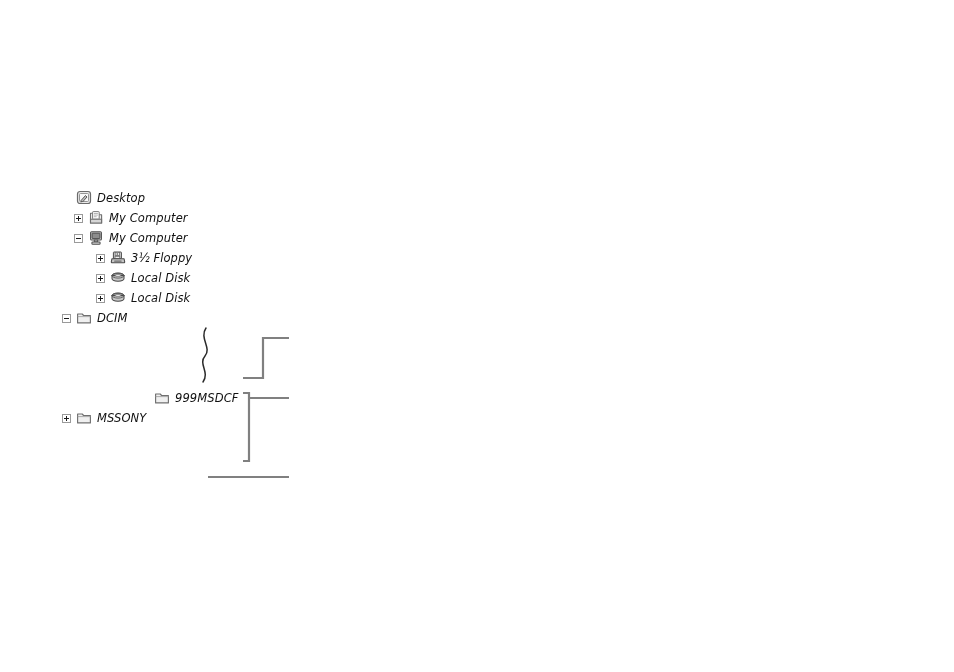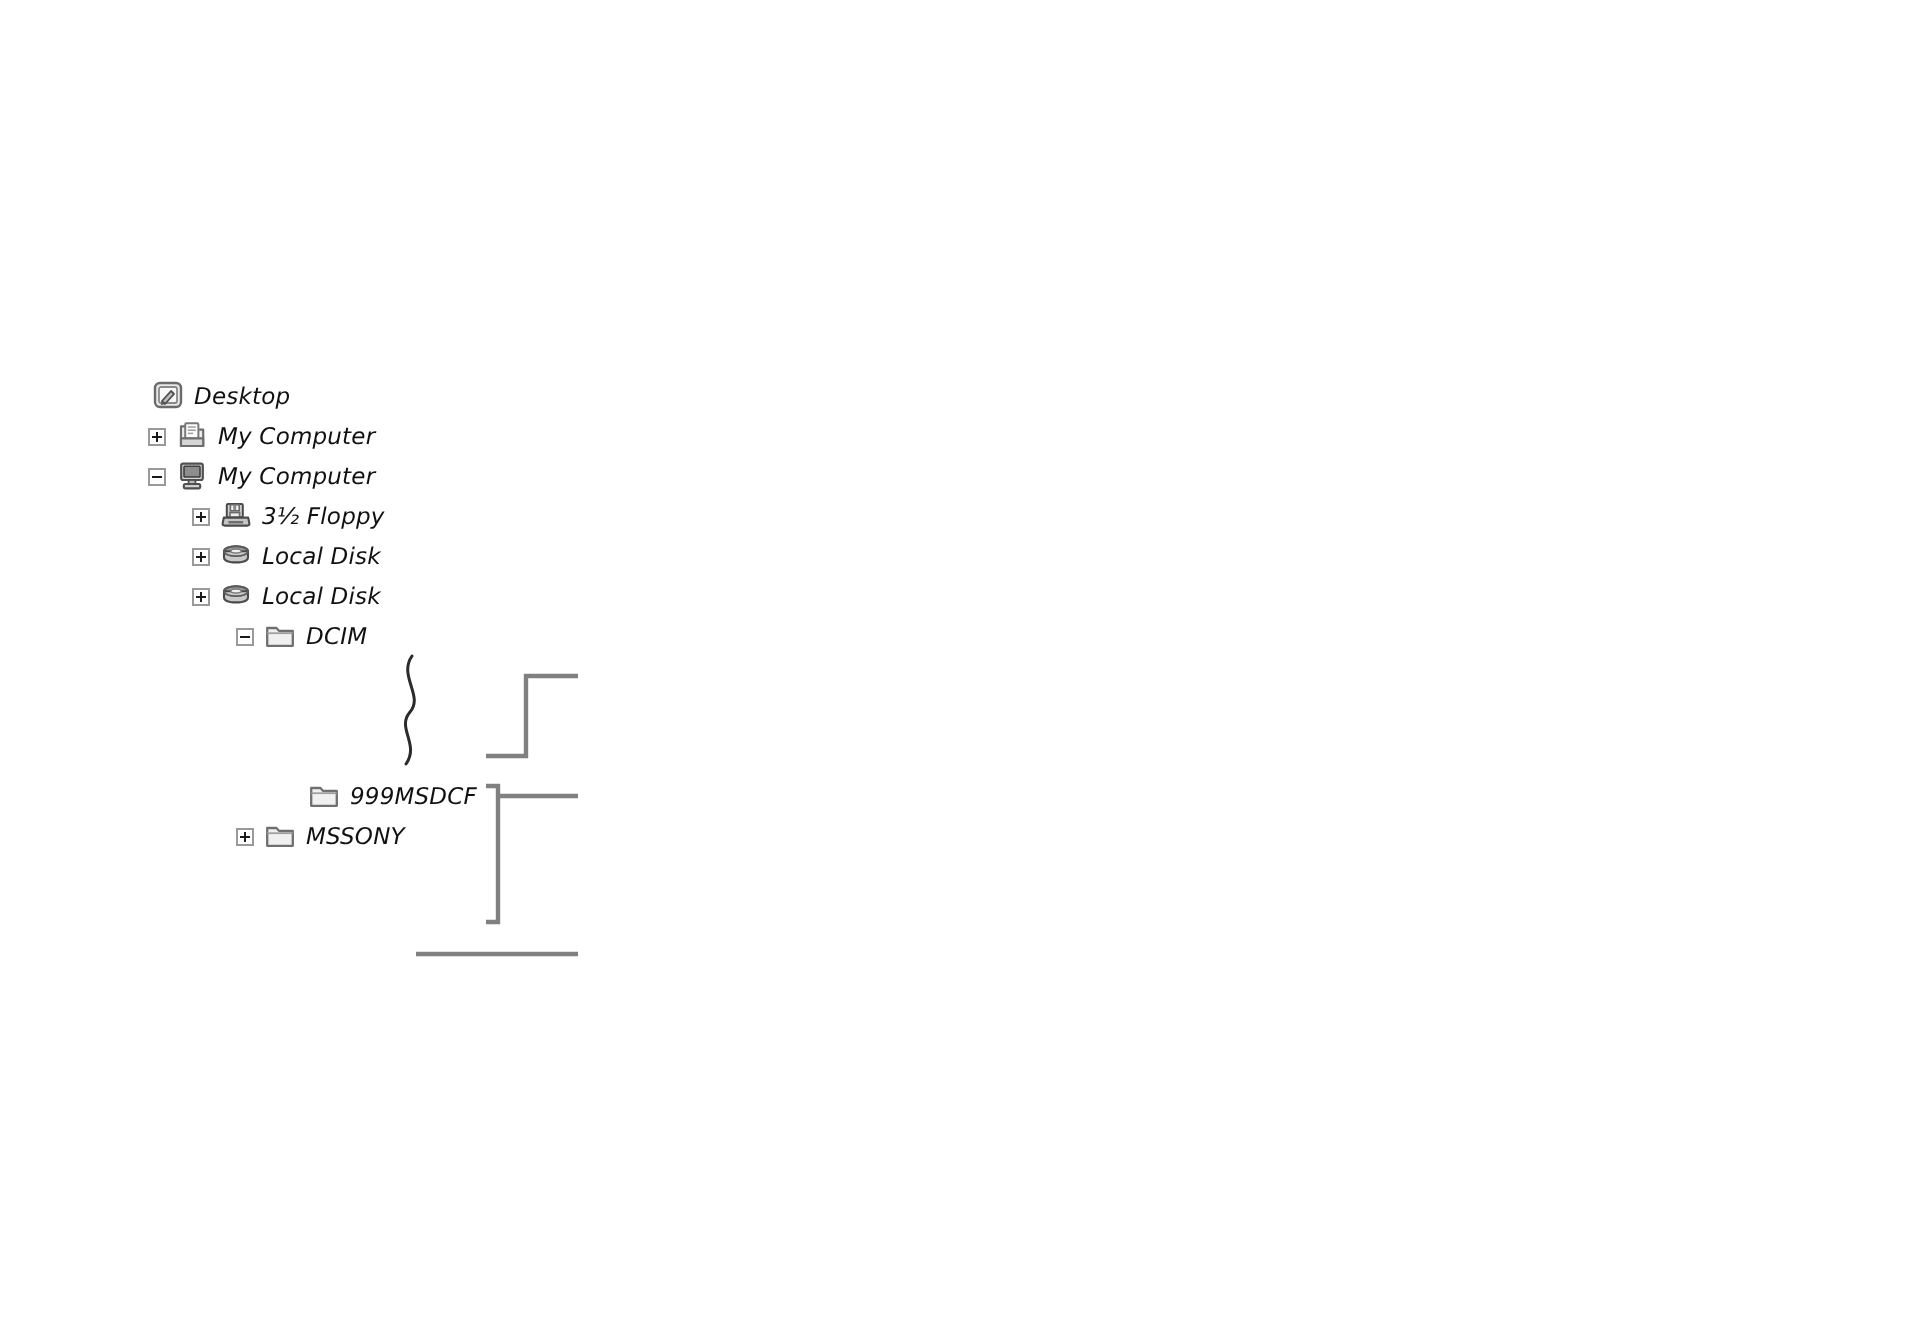--- a/index.html
+++ b/index.html
@@ -80,21 +80,21 @@
     color: #111111;
     line-height: 16px;
     letter-spacing: 0.1px;
     font-style: italic;
   }
 
   
   .lv0 { margin-left: 0px; }
   .lv1 { margin-left: 12px; }
   .lv2 { margin-left: 34px; align-items: center; }
-  .lv3 { margin-left: 56px; }
+  .lv3 { }
   .lv4 { margin-left: 78px; }
 
   
   .squiggle-row {
     height: 60px;
     position: relative;
   }
   .squiggle {
     position: absolute;
     left: 132px;

